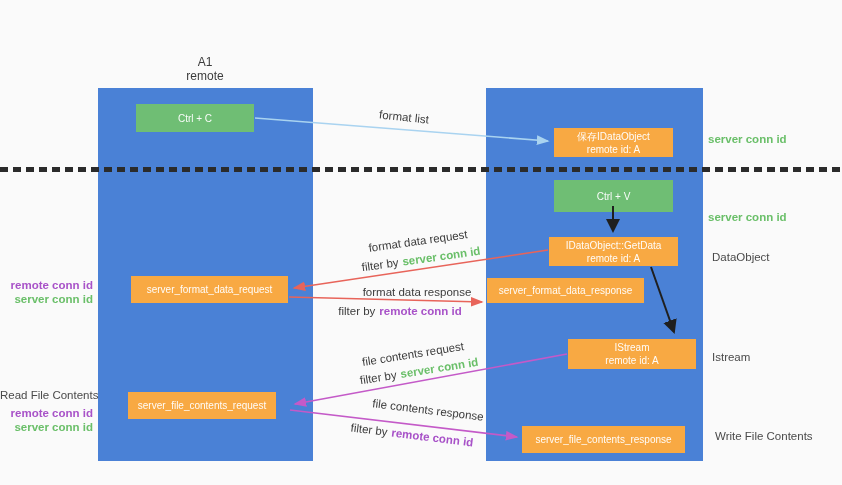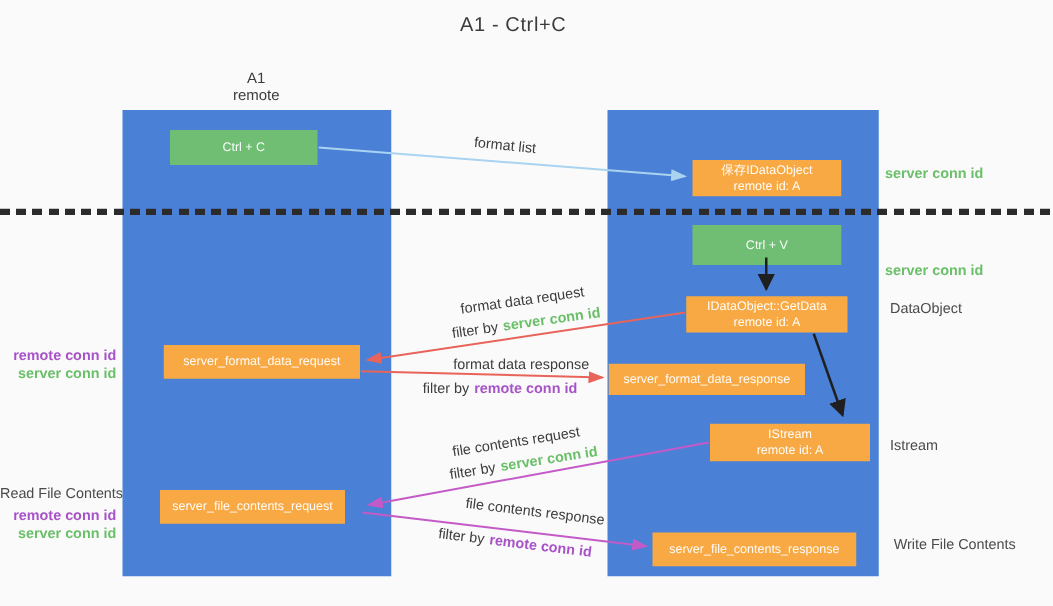--- a/index.html
+++ b/index.html
@@ -51,21 +51,20 @@
   .leftgroup .green{color:var(--label-green);font-weight:bold}
   .leftgroup .purple{color:var(--label-purple);font-weight:bold}
   .leftgroup .dark{color:var(--text-gray)}
 </style>
 </head>
 <body>
 
 <div class="canvas">
 
   <div class="title">
-    <div>A1 - Ctrl+C</div>
   </div>
 
   <div class="lane-header" style="left:145px;top:55px">
     <div>A1</div>
     <div>remote</div>
   </div>
 
   <div class="lane left"></div>
   <div class="lane right"></div>
 
@@ -90,21 +89,21 @@
     <span>
       <span style="display:block">IDataObject::GetData</span>
       <span style="display:block">remote id: A</span>
     </span>
   </div>
 
   <div class="node orange" style="left:131px;top:276px;width:157px;height:27px">
     <span>server_format_data_request</span>
   </div>
 
-  <div class="node orange" style="left:487px;top:291px;width:157px;height:25px">
+  <div class="node orange" style="left:487px;top:278px;width:157px;height:25px">
     <span>server_format_data_response</span>
   </div>
 
   <div class="node orange" style="left:568px;top:339px;width:128px;height:30px">
     <span>
       <span style="display:block">IStream</span>
       <span style="display:block">remote id: A</span>
     </span>
   </div>
 
@@ -167,21 +166,21 @@
 
   <div class="albl" style="left:428px;top:410px;transform:translate(-50%,-50%) rotate(7deg)">
     <span>file contents response</span>
   </div>
   <div class="albl" style="left:412px;top:435px;transform:translate(-50%,-50%) rotate(7deg)">
     <span class="pre">filter by</span><span class="purple">remote conn id</span>
   </div>
 
   <div class="side green" style="left:708px;top:133px">server conn id</div>
   <div class="side green" style="left:708px;top:211px">server conn id</div>
-  <div class="side" style="left:712px;top:241px">DataObject</div>
+  <div class="side" style="left:712px;top:251px">DataObject</div>
   <div class="side" style="left:712px;top:351px">Istream</div>
   <div class="side" style="left:715px;top:430px">Write File Contents</div>
 
   <div class="leftgroup" style="top:278px">
     <div class="purple">remote conn id</div>
     <div class="green">server conn id</div>
   </div>
   <div class="leftgroup" style="top:388px">
     <div class="dark" style="margin-bottom:4px">Read File Contents</div>
     <div class="purple">remote conn id</div>

